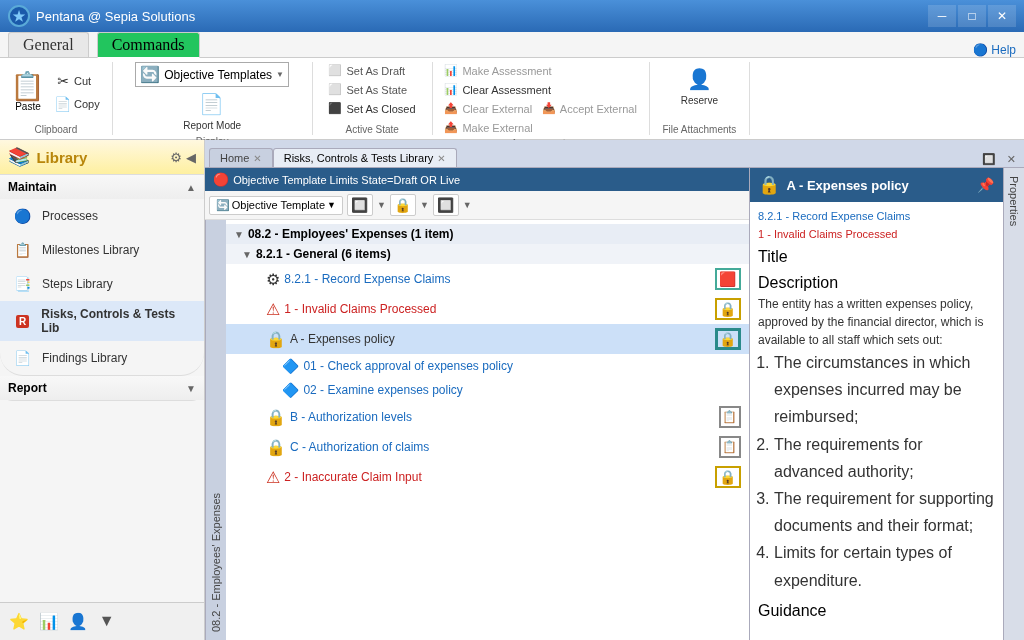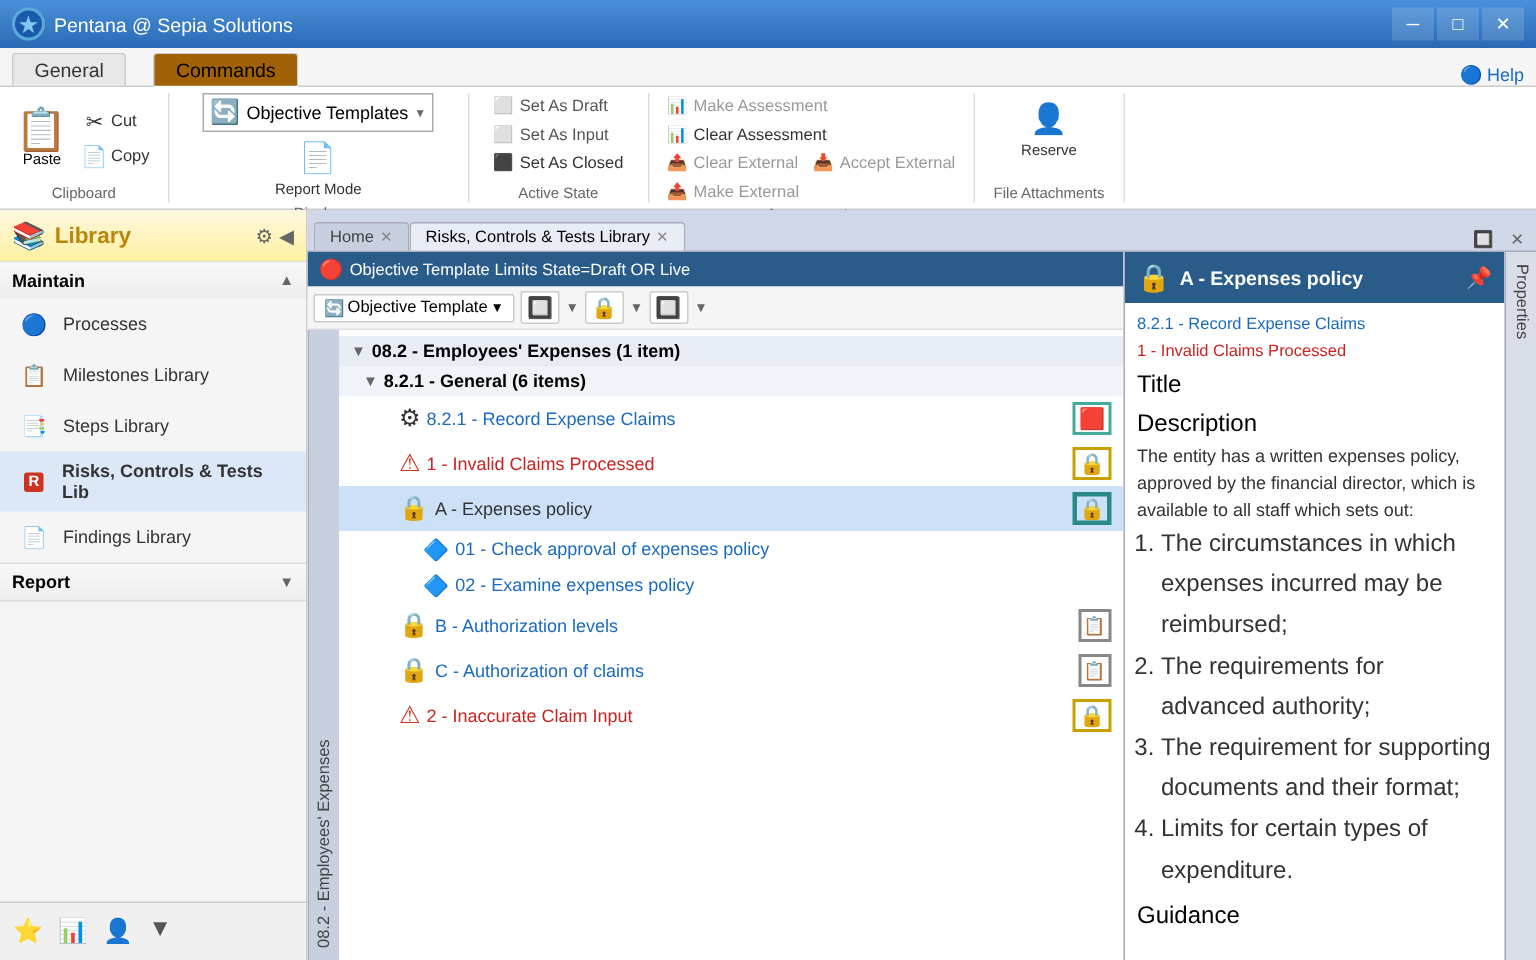--- a/index.html
+++ b/index.html
@@ -25,31 +25,32 @@
     .tab-bar {
       background: #f5f5f5;
       height: 26px;
       display: flex;
       align-items: flex-end;
       border-bottom: 1px solid #ccc;
       padding-left: 8px;
     }
     .tab-item {
       padding: 3px 14px;
-      font-size: 13px;
+      font-size: 16px;
       cursor: pointer;
       border: 1px solid #ccc;
       border-bottom: none;
       background: #e8e8e8;
       color: #333;
       border-radius: 3px 3px 0 0;
-      margin-right: 18px;
+      margin-right: 8px;
+      font-family: Liberation Serif, serif;
     }
     .tab-item.active {
-      background: #a16207;
+      background: #22c55e;
       border-bottom: 1px solid white;
       margin-bottom: -1px;
       color: #000;
       font-weight: 500;
     }
     .tab-right { margin-left: auto; padding-right: 8px; display: flex; align-items: center; }
     .help-btn { color: #1a6bbf; font-size: 12px; cursor: pointer; display: flex; align-items: center; gap: 3px; }
 
     
     .ribbon {
@@ -136,20 +137,21 @@
       display: flex;
       align-items: center;
       gap: 6px;
     }
     .sidebar-title { font-size: 15px; font-weight: bold; color: #b8860b; }
     .sidebar-header-icons { margin-left: auto; display: flex; gap: 4px; }
     .sidebar-icon-btn { font-size: 13px; cursor: pointer; color: #666; }
 
     .sidebar-section {
       border-bottom: 1px solid #ddd;
+      border-radius: 23px;
     }
     .sidebar-section-header {
       background: linear-gradient(to bottom, #f8f8f8, #eee);
       padding: 5px 8px;
       display: flex;
       align-items: center;
       justify-content: space-between;
       cursor: pointer;
       font-weight: 600;
       font-size: 12px;
@@ -468,21 +470,21 @@
   </div>
 
   <div class="ribbon-group" style="min-width: 120px;">
     <div class="ribbon-group-content" style="flex-direction:column; align-items:flex-start; gap:2px;">
       <div class="state-btn">
         <span style="color:#888;">⬜</span>
         <span>Set As Draft</span>
       </div>
       <div class="state-btn">
         <span style="color:#888;">⬜</span>
-        <span>Set As Input</span>
+        <span>Set As State</span>
       </div>
       <div class="state-btn active-item">
         <span style="color:#555;">⬛</span>
         <span>Set As Closed</span>
       </div>
     </div>
     <div class="ribbon-group-label">Active State</div>
   </div>
 
   <div class="ribbon-group" style="min-width: 175px;">

